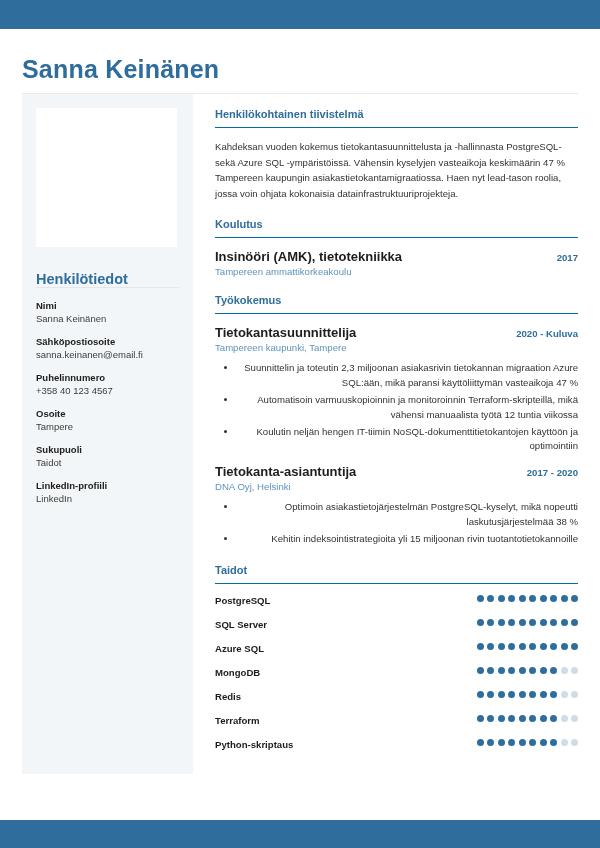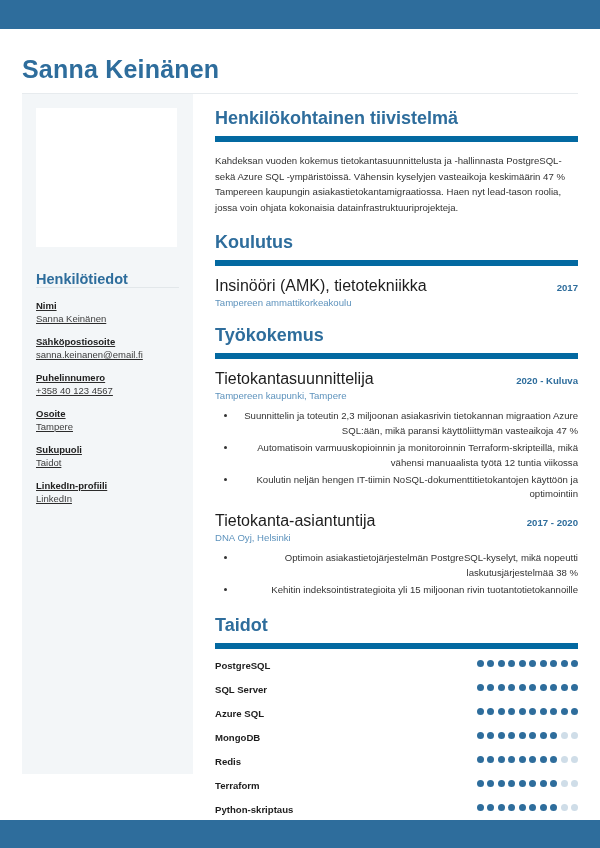--- a/index.html
+++ b/index.html
@@ -82,21 +82,20 @@
   }
   .side-title {
     font-size: 14.5px;
     font-weight: bold;
     color: #2e6d9c;
     border-bottom: 1px solid #e2e7ea;
     margin-bottom: 12px;
   }
   .field {
     margin-bottom: 12px;
-    text-decoration: underline;
   }
   .field-label {
     font-size: 9.5px;
     font-weight: bold;
     color: #1d1d1d;
     margin-bottom: 2px;
   }
   .field-value {
     font-size: 9.5px;
     color: #3c3c3c;
@@ -107,44 +106,44 @@
   .main {
     flex: 1 1 auto;
     padding-left: 22px;
     padding-top: 14px;
     box-sizing: border-box;
   }
   .section {
     margin-bottom: 17px;
   }
   .section-title {
-    font-size: 18px;
+    font-size: 11px;
     font-weight: bold;
     color: #2e6d9c;
     padding-bottom: 7px;
-    border-bottom: 6px solid #0369a1;
+    border-bottom: 1px solid #0369a1;
     margin-bottom: 11px;
   }
   .summary-text {
     font-size: 9.6px;
     line-height: 1.62;
     color: #333333;
   }
 
   .entry {
     margin-bottom: 10px;
   }
   .entry-head {
     display: flex;
     justify-content: space-between;
     align-items: baseline;
   }
   .entry-title {
-    font-size: 16px;
-    font-weight: normal;
+    font-size: 13px;
+    font-weight: bold;
     color: #1d1d1d;
   }
   .entry-date {
     font-size: 9.6px;
     font-weight: bold;
     color: #2e6d9c;
     white-space: nowrap;
     padding-left: 10px;
   }
   .entry-sub {

